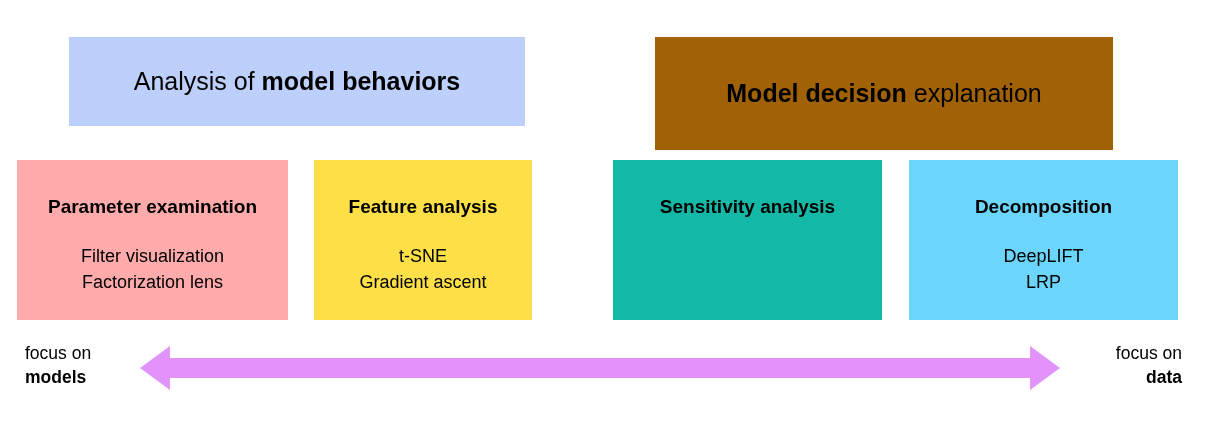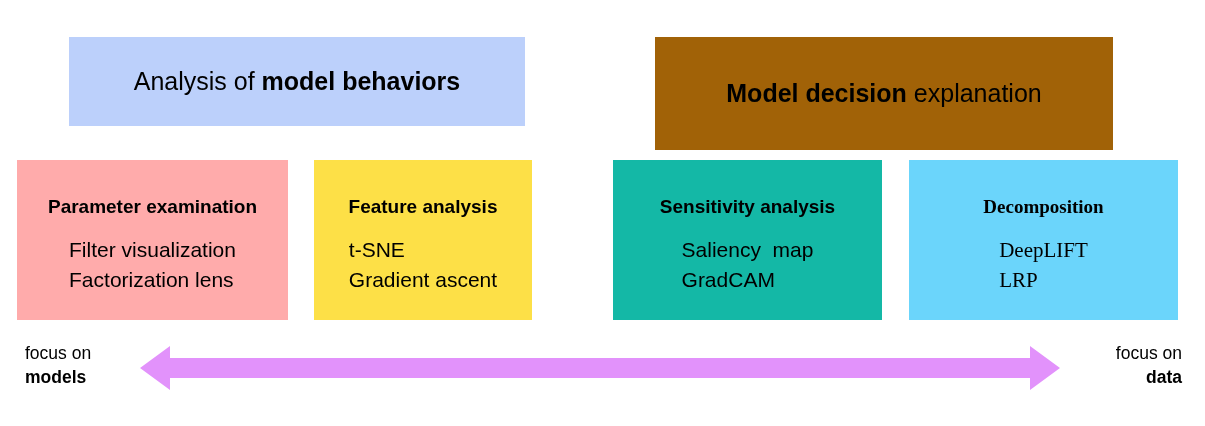--- a/index.html
+++ b/index.html
@@ -49,22 +49,23 @@
     padding-top: 36px;
   }
   .card-title {
     font-size: 19px;
     font-weight: bold;
     text-align: center;
     line-height: 1.2;
     white-space: nowrap;
   }
   .card-items {
-    margin-top: 16px;
-    font-size: 21px;
+    margin-top: 24px;
+    font-size: 18px;
+    text-align: center;
     line-height: 1.45;
   }
   .card-item {
     white-space: pre;
   }
 
   
   .axis-label {
     position: absolute;
     font-size: 17.5px;
@@ -119,27 +120,23 @@
   <div class="box card" style="left:314px; top:160px; width:218px; height:160px; background:#fde047;">
     <div class="card-title">Feature analysis</div>
     <div class="card-items">
       <div class="card-item">t-SNE</div>
       <div class="card-item">Gradient ascent</div>
     </div>
   </div>
 
   <div class="box card" style="left:613px; top:160px; width:269px; height:160px; background:#14b8a6;">
     <div class="card-title">Sensitivity analysis</div>
-    <div class="card-items">
-      <div class="card-item">Saliency  map</div>
-      <div class="card-item">GradCAM</div>
-    </div>
   </div>
 
-  <div class="box card" style="left:909px; top:160px; width:269px; height:160px; background:#6bd5fb;font-family:Liberation Serif, serif;">
+  <div class="box card" style="left:909px; top:160px; width:269px; height:160px; background:#6bd5fb;">
     <div class="card-title">Decomposition</div>
     <div class="card-items">
       <div class="card-item">DeepLIFT</div>
       <div class="card-item">LRP</div>
     </div>
   </div>
 
   <div class="axis-label" style="left:25px; top:342px; width:110px;">
     <span class="line">focus on</span>
     <span class="line b">models</span>

